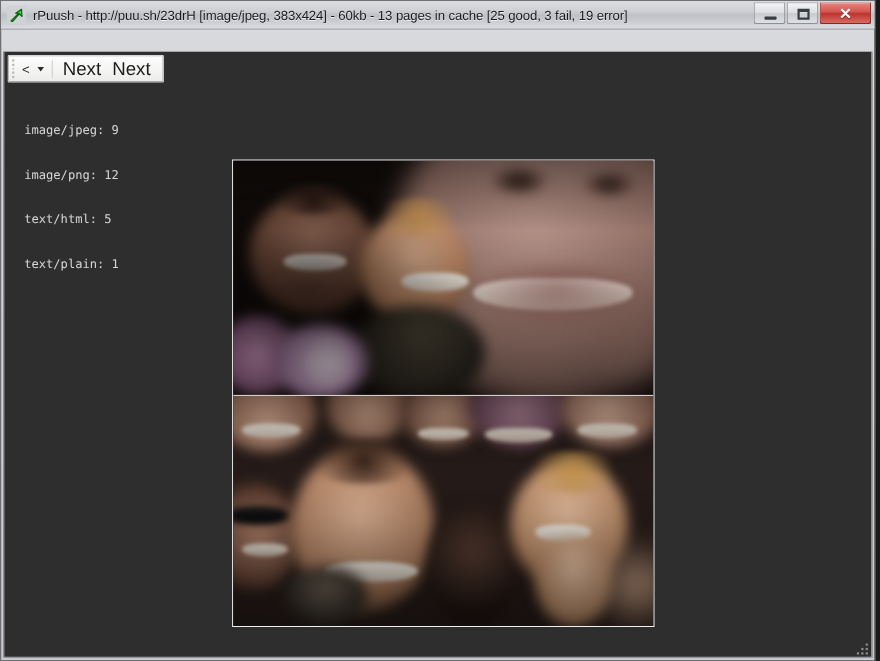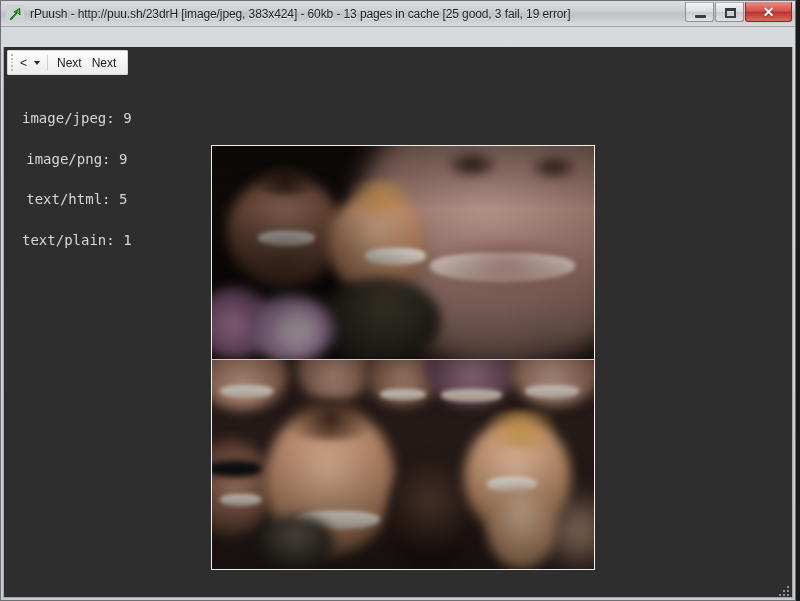--- a/index.html
+++ b/index.html
@@ -161,21 +161,21 @@
     width: 2px;
     height: 2px;
     background: #b9b9b7;
   }
 
   .tb-btn {
     height: 21px;
     display: flex;
     align-items: center;
     justify-content: center;
-    font-size: 12px;
+    font-size: 17px;
     color: #1b1b1b;
     padding: 0 5px;
     cursor: default;
     white-space: nowrap;
     background: transparent;
     border: none;
     font-family: "Liberation Sans", sans-serif;
   }
 
   .tb-back {
@@ -205,26 +205,25 @@
     margin: 0 4px;
     flex: 0 0 1px;
   }
 
   
   .stats {
     position: absolute;
     left: 18px;
     top: 38px;
     font-family: "DejaVu Sans Mono", "Liberation Mono", monospace;
-    font-size: 14px;
+    font-size: 11px;
     line-height: 13.5px;
     color: #d7d7d7;
     z-index: 4;
     white-space: pre;
-    text-align: center;
   }
 
   
   .image-frame {
     position: absolute;
     left: 207px;
     top: 98px;
     width: 384px;
     height: 425px;
     background: #f0f0f0;
@@ -339,21 +338,21 @@
 
       <span class="tb-sep"></span>
 
       <button class="tb-btn">Next</button>
 
       <button class="tb-btn">Next</button>
     </div>
 
     <div class="stats">
       <div>image/jpeg: 9</div>
-      <div>image/png: 9</div>
+      <div>image/png: 12</div>
       <div>text/html: 5</div>
       <div>text/plain: 1</div>
     </div>
 
     <div class="image-frame">
       <div class="collage">
 
         <div class="collage-half half-top">
 
           <div class="blob soft" style="left:38%;top:-30%;width:75%;height:135%;background:radial-gradient(circle at 45% 45%,#b49288,#8e6c62 55%,#4a3630 85%);"></div>

